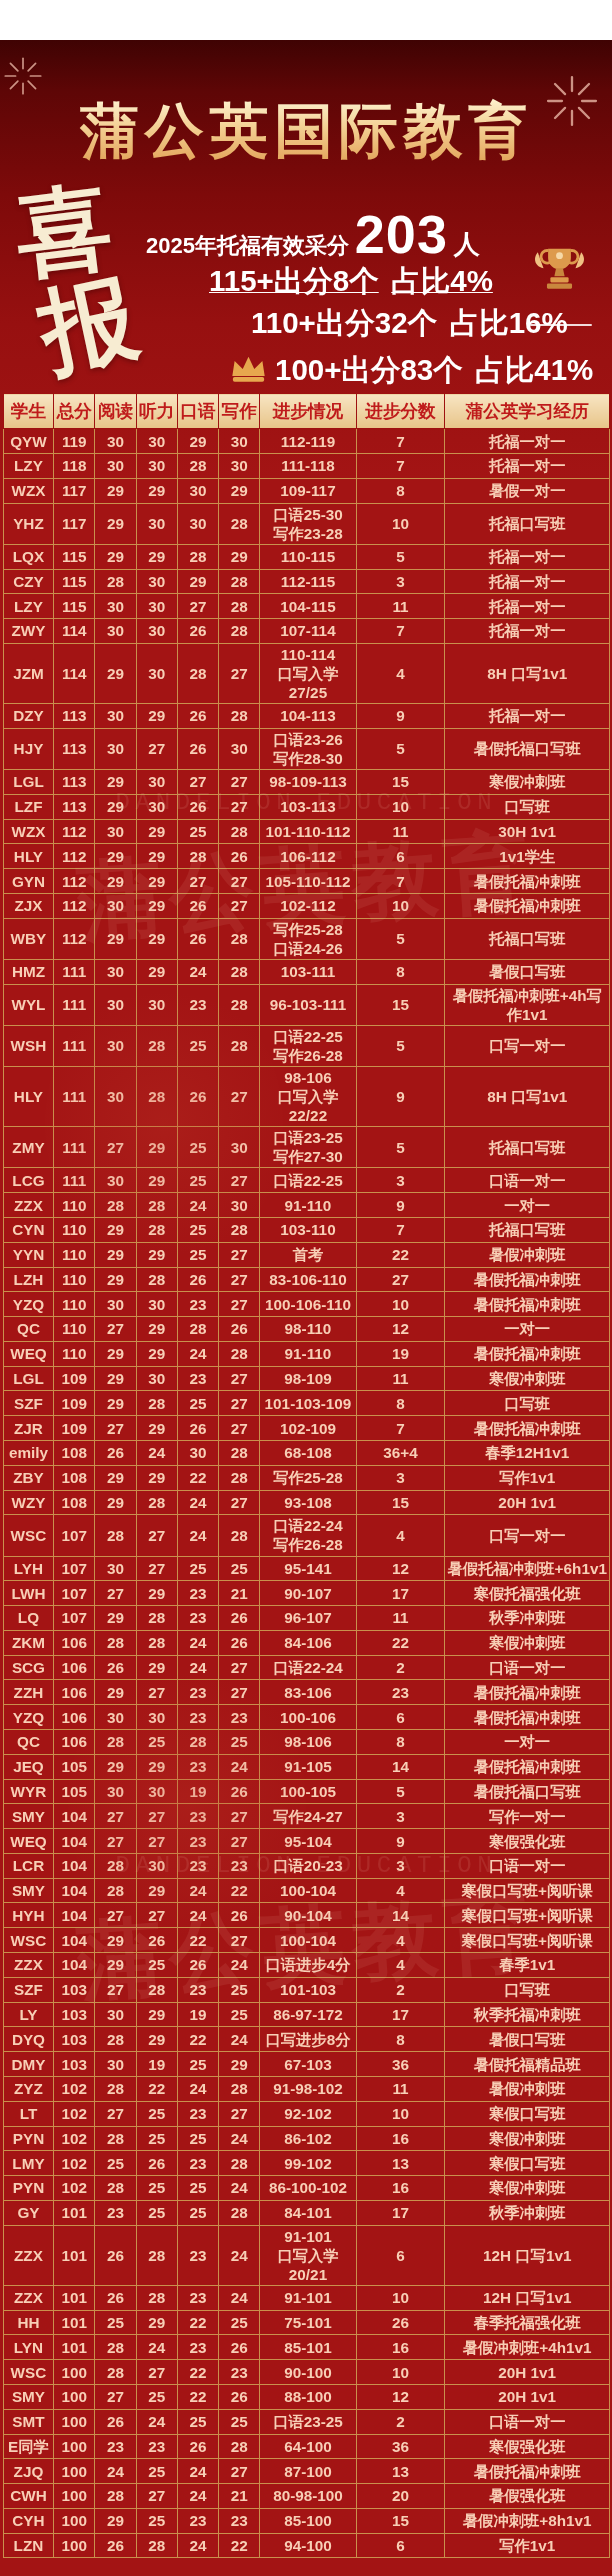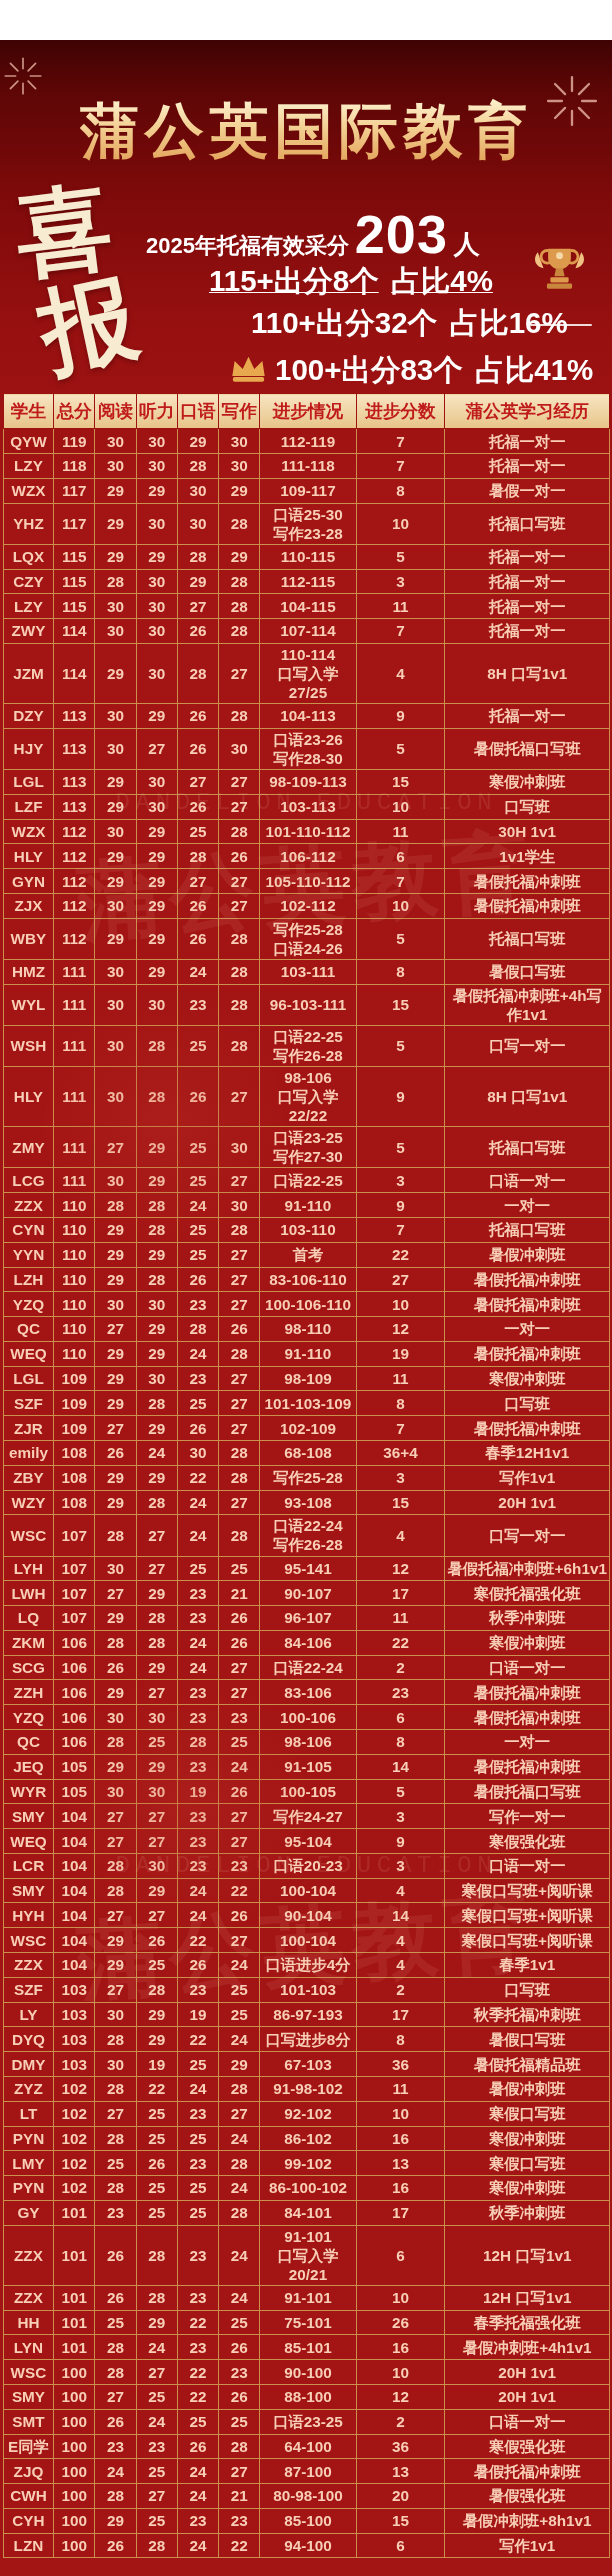--- a/index.html
+++ b/index.html
@@ -788,21 +788,21 @@
             <td>2</td>
             <td>口写班</td>
           </tr>
           <tr>
             <td>LY</td>
             <td>103</td>
             <td>30</td>
             <td>29</td>
             <td>19</td>
             <td>25</td>
-            <td>86-97-193</td>
+            <td>86-97-172</td>
             <td>17</td>
             <td>秋季托福冲刺班</td>
           </tr>
           <tr>
             <td>DYQ</td>
             <td>103</td>
             <td>28</td>
             <td>29</td>
             <td>22</td>
             <td>24</td>

